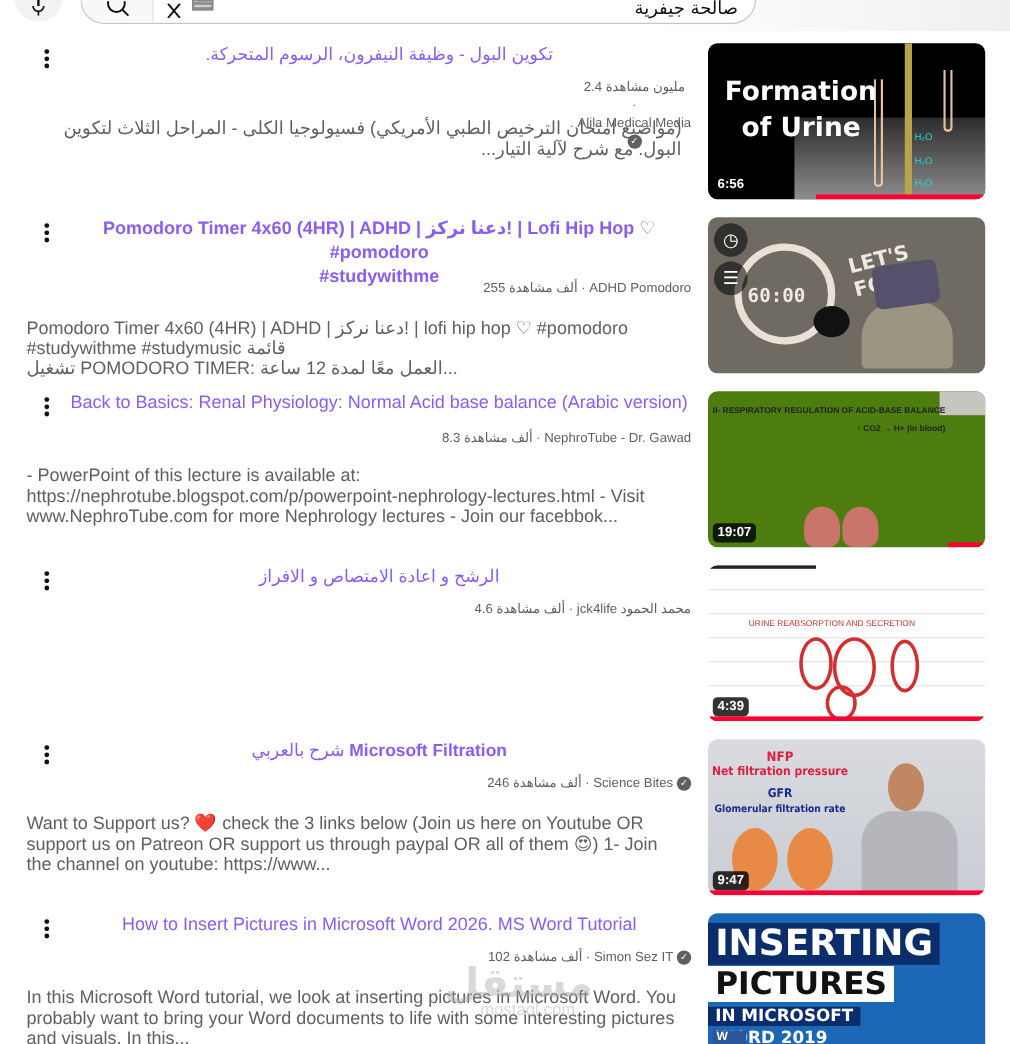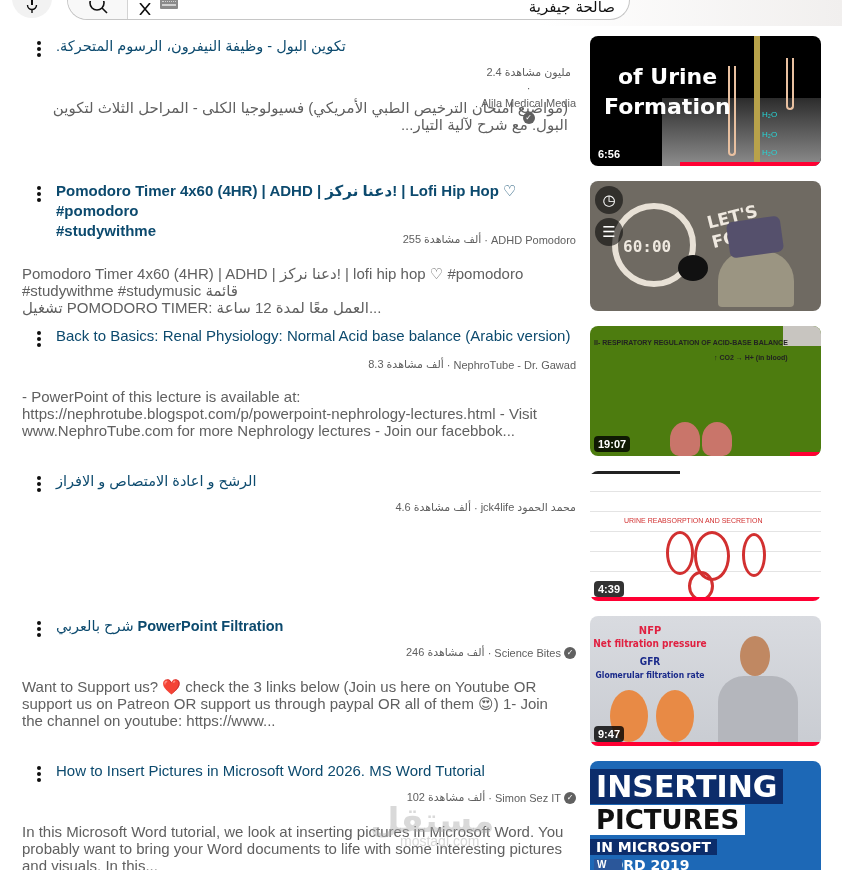--- a/index.html
+++ b/index.html
@@ -18,21 +18,21 @@
   .search-input { flex: 1; height: 20px; border: none; outline: none; background: transparent; font-size: 15px; direction: rtl; text-align: right; padding-right: 14px; color: #0f0f0f; font-family: "DejaVu Sans", sans-serif; margin-bottom: 2px; }
 
   
   .results { position: absolute; top: 36px; left: 0; width: 842px; }
   .item { position: absolute; left: 0; width: 842px; }
   .thumb { position: absolute; left: 590px; top: 0; width: 231px; height: 130px; border-radius: 8px; overflow: hidden; }
   .duration { position: absolute; left: 4px; bottom: 4px; background: rgba(0,0,0,0.8); color: #fff; font-size: 11px; font-weight: bold; padding: 2px 4px; border-radius: 4px; }
   .progress { position: absolute; left: 0; bottom: 0; height: 4px; background: #ff0033; }
   .more-btn { position: absolute; left: 28px; top: 2px; width: 22px; height: 22px; display: flex; flex-direction: column; align-items: center; justify-content: center; gap: 2px; cursor: pointer; }
   .more-btn span { width: 4px; height: 4px; background: #0f0f0f; border-radius: 50%; }
-  .title { position: absolute; right: 266px; top: 0; width: 520px; text-align: left; font-size: 14.5px; line-height: 20px; color: #0c4a6e; }
+  .title { position: absolute; right: 266px; top: 0; width: 520px; text-align: center; font-size: 14.5px; line-height: 20px; color: #8b5cf6; }
   .title.bold { font-weight: bold; font-size: 15px; }
   .meta { position: absolute; right: 266px; font-size: 11px; color: #606060; text-align: right; white-space: nowrap; display: flex; align-items: center; gap: 3px; }
   .verified { display: inline-block; width: 12px; height: 12px; border-radius: 50%; background: #606060; color: #fff; font-size: 8px; line-height: 12px; text-align: center; }
   .desc { position: absolute; left: 22px; width: 546px; font-size: 15px; line-height: 17px; color: #606060; }
   .desc.rtl { direction: rtl; text-align: right; }
 
   
   .t1 { background: #000; }
   .t1 .gray { position:absolute; left:72px; top:62px; width:159px; height:68px; background: linear-gradient(#2c2c2c,#8d8d8d); }
   .t1 .txt { position:absolute; left:14px; top:26px; color:#fff; font-weight:bold; font-size:22px; line-height:30px; font-family:"DejaVu Sans", sans-serif; }
@@ -120,22 +120,22 @@
     <div class="desc rtl" style="top:63px;">(مواضيع امتحان الترخيص الطبي الأمريكي) فسيولوجيا الكلى - المراحل الثلاث لتكوين البول. مع شرح لآلية التيار...</div>
     <div class="thumb t1">
       <div class="gray"></div>
       <div class="shaft"></div>
       <div class="tube" style="left:138px; top:30px; height:90px;"></div>
       <div class="tube" style="left:196px; top:22px; height:52px;"></div>
       <div class="h2o" style="top:74px;">H₂O</div>
       <div class="h2o" style="top:94px;">H₂O</div>
       <div class="h2o" style="top:112px;">H₂O</div>
       <div class="txt">
+          <div>Formation</div>
           <div style="padding-left:14px">of Urine</div>
-          <div>Formation</div>
         </div>
       <div class="duration">6:56</div>
       <div class="progress" style="left:90px; width:141px;"></div>
     </div>
   </div>
 
   <div class="item" style="top:145px;">
     <div class="more-btn">
         <span></span>
         <span></span>
@@ -212,21 +212,21 @@
       <div class="progress" style="left:0; width:231px;"></div>
     </div>
   </div>
 
   <div class="item" style="top:580px;">
     <div class="more-btn">
         <span></span>
         <span></span>
         <span></span>
       </div>
-    <div class="title" style="top:0;"><span dir="rtl">شرح بالعربي</span> <b>PowerPoint Filtration</b></div>
+    <div class="title" style="top:0;"><span dir="rtl">شرح بالعربي</span> <b>Microsoft Filtration</b></div>
     <div class="meta" style="top:30px;">
       <span>246 ألف مشاهدة</span>
       <span>·</span>
       <span>Science Bites</span>
       <span class="verified">✓</span>
     </div>
     <div class="desc" style="top:62px;">Want to Support us? ❤️ check the 3 links below (Join us here on Youtube OR support us on Patreon OR support us through paypal OR all of them 😍) 1- Join the channel on youtube: https://www...</div>
     <div class="thumb t5">
       <div class="l1" style="top:8px; color:#e02040; font-size:11px;">NFP</div>
       <div class="l1" style="top:22px; color:#e02040; font-size:10px;">Net filtration pressure</div>

